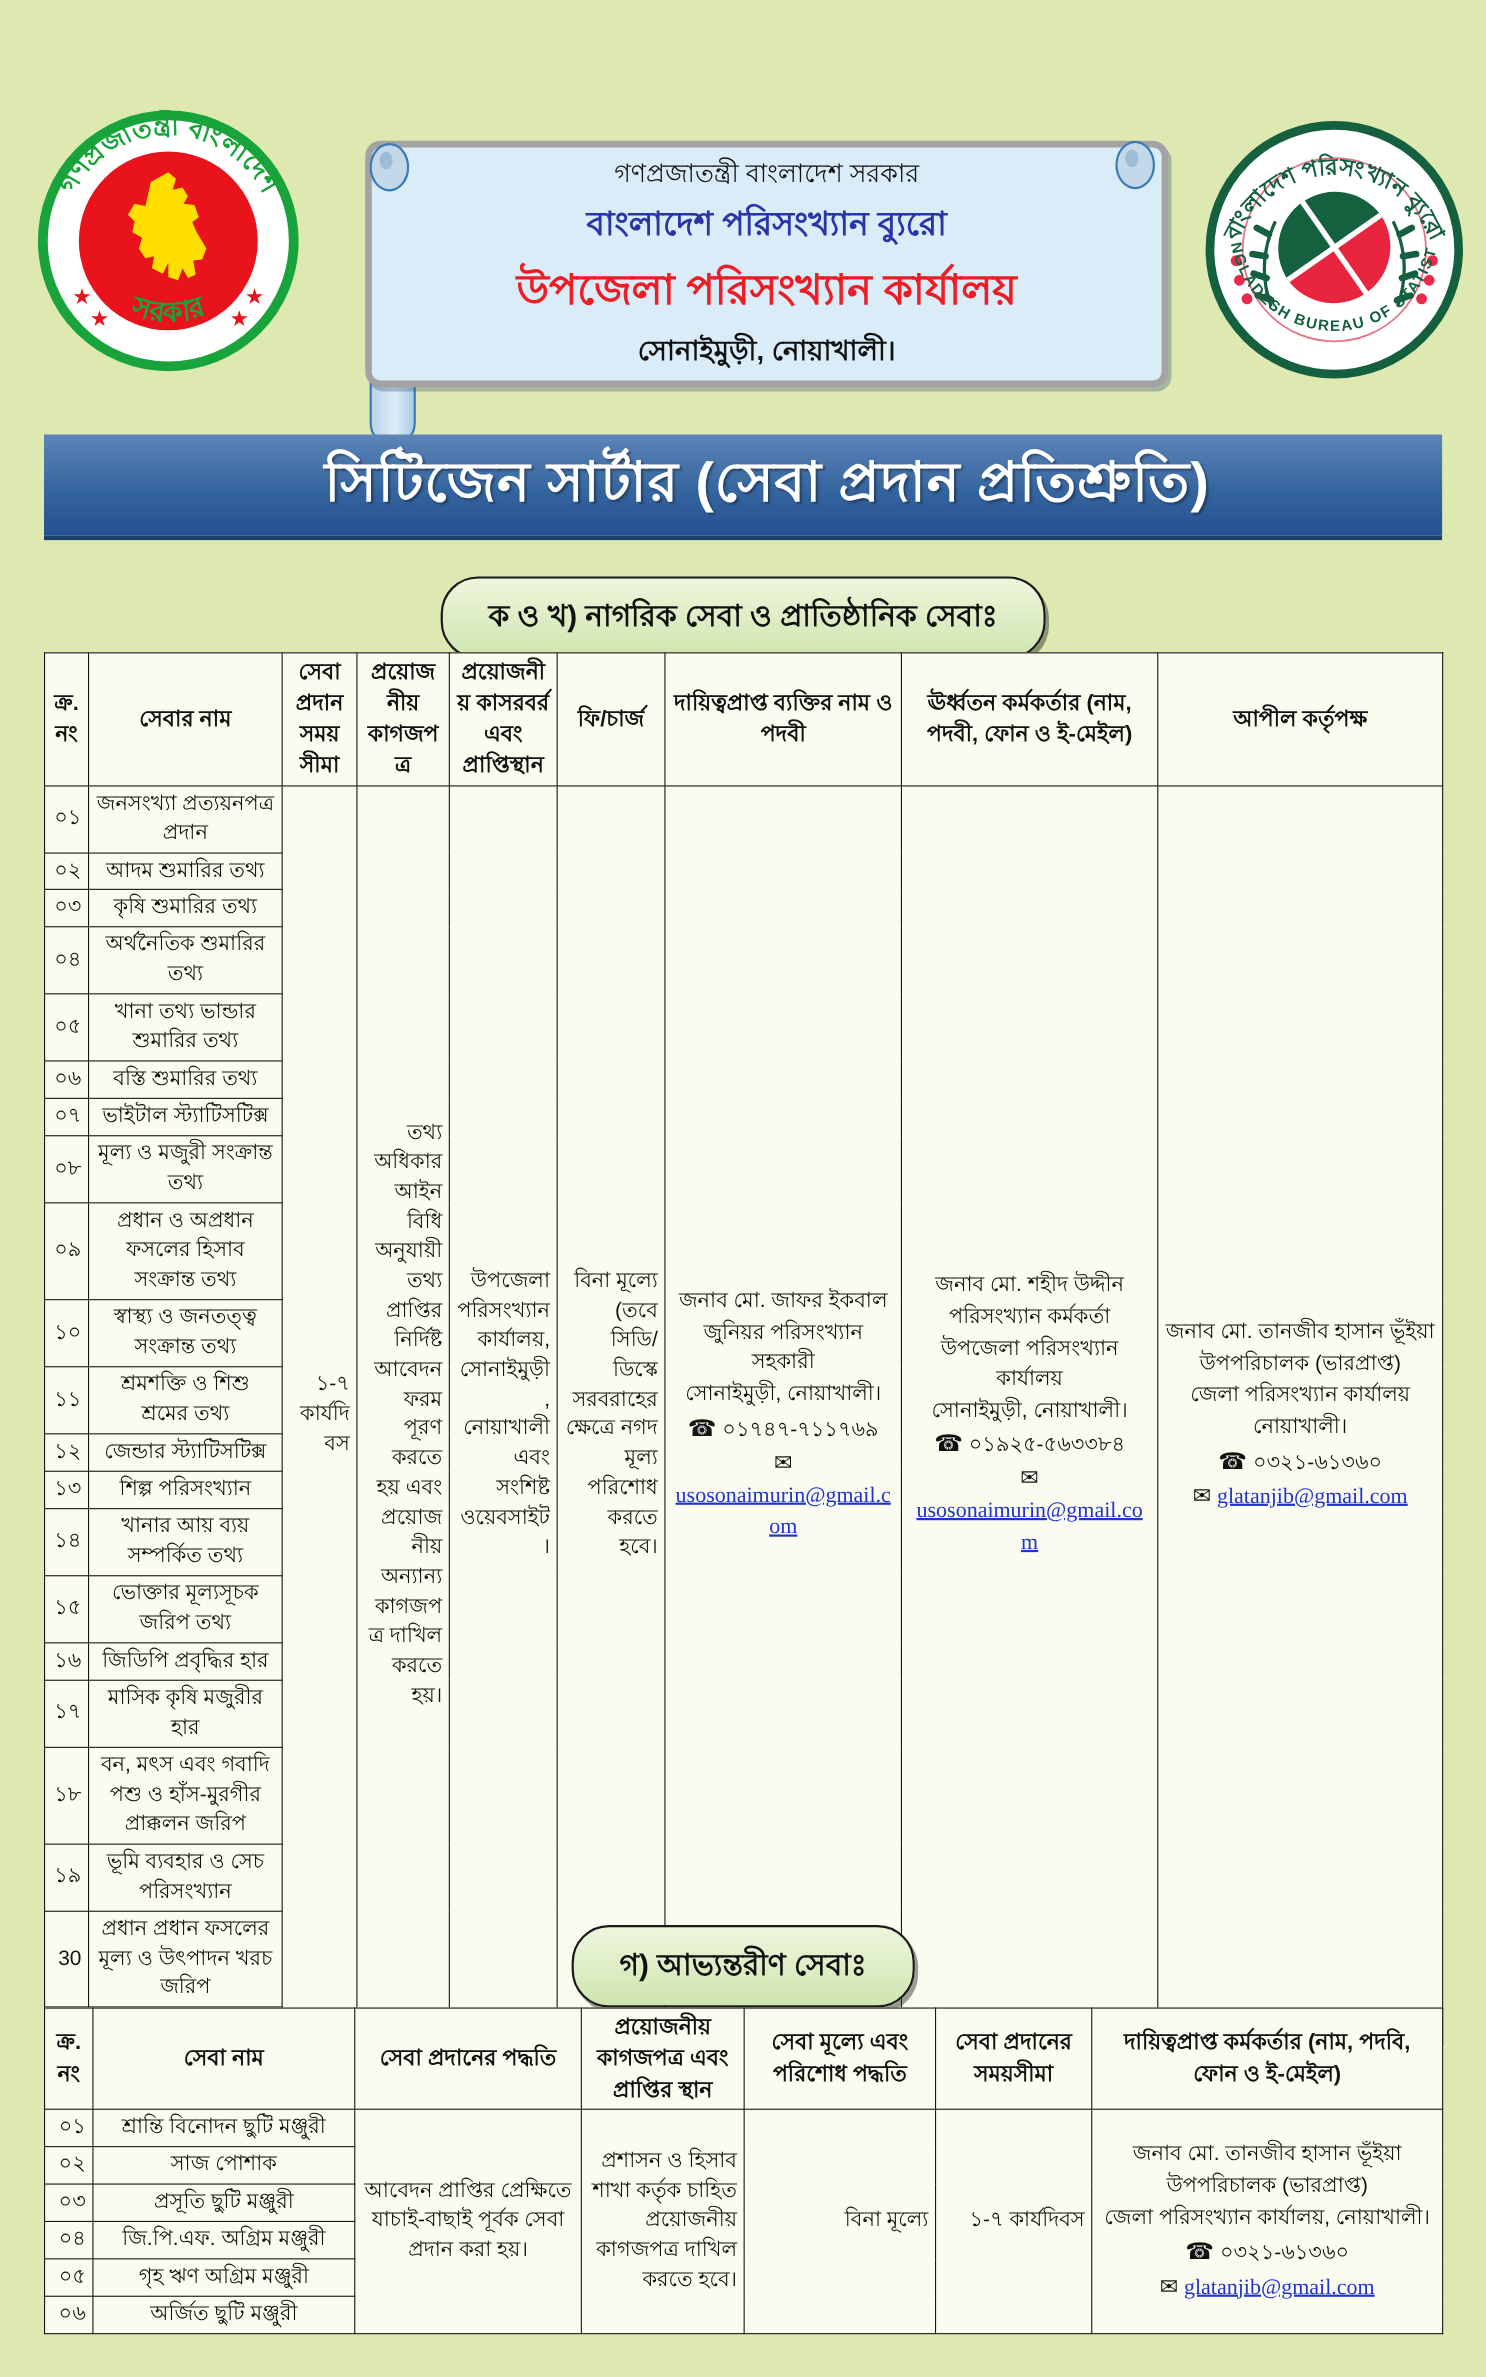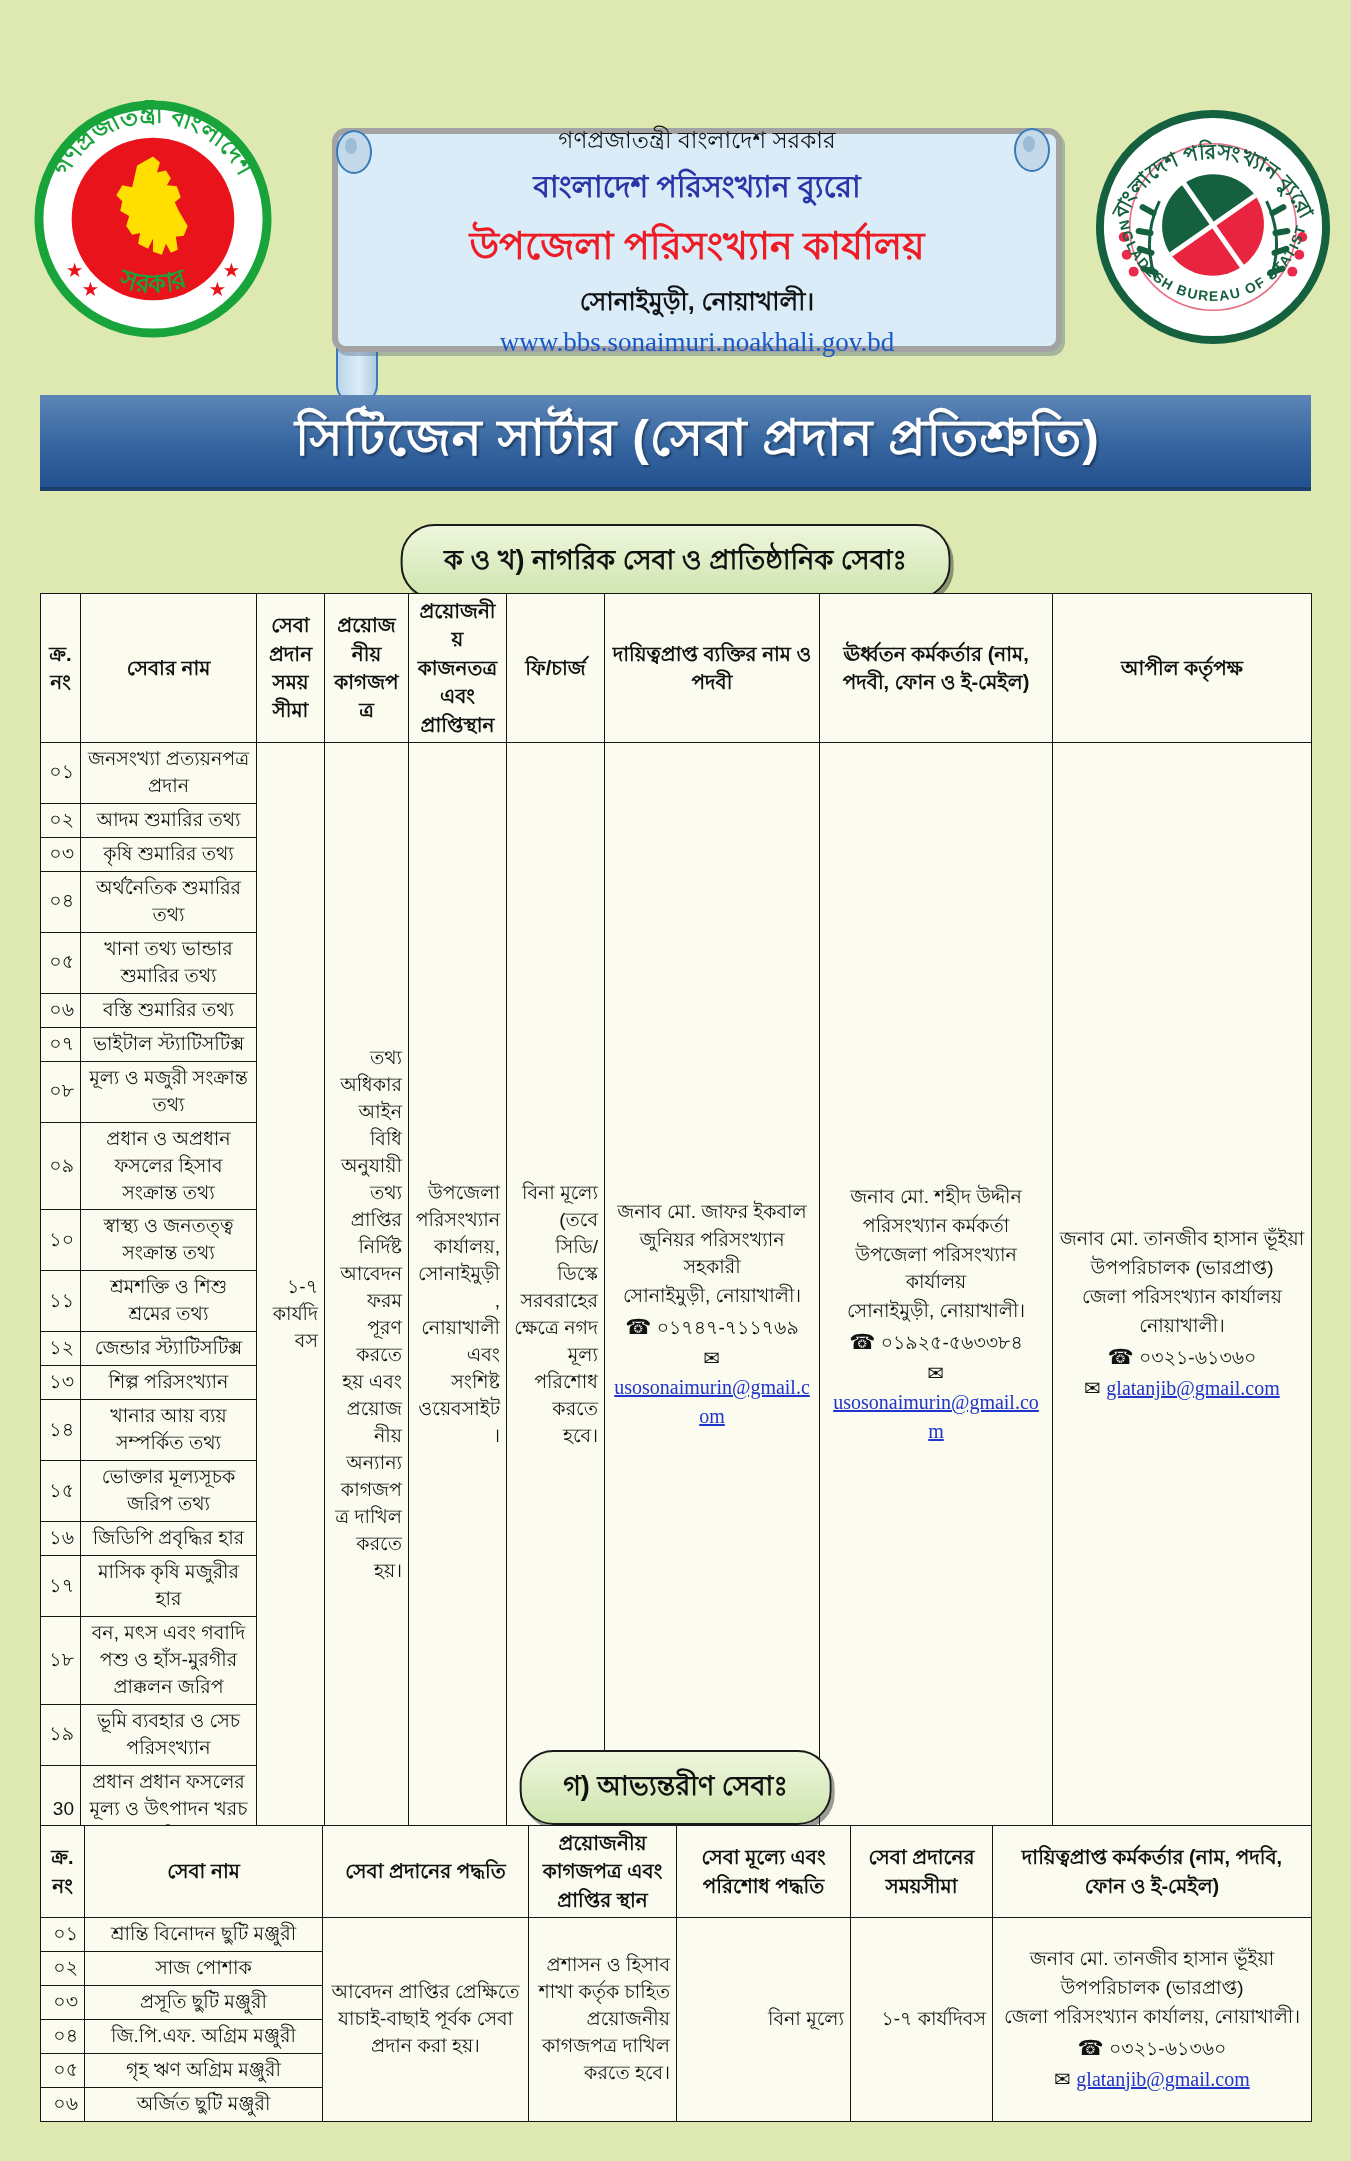--- a/index.html
+++ b/index.html
@@ -113,21 +113,20 @@
 
 <div class="scroll-tail"></div>
 <div class="curl curl-left"></div>
 <div class="curl curl-right"></div>
 
 <div class="scroll-banner">
   <div class="gov-line">গণপ্রজাতন্ত্রী বাংলাদেশ সরকার</div>
   <div class="org-line">বাংলাদেশ পরিসংখ্যান ব্যুরো</div>
   <div class="office-line">উপজেলা পরিসংখ্যান কার্যালয়</div>
   <div class="addr-line">সোনাইমুড়ী, নোয়াখালী।</div>
-  <a class="web-link">www.bbs.sonaimuri.noakhali.gov.bd</a>
 </div>
 
 <div class="seal seal-right">
   <svg width="238" height="238" viewBox="0 0 240 240">
     <defs>
       <path id="arcTopR" d="M 28 126 A 94 94 0 0 1 212 126"></path>
       <path id="arcBotR" d="M 26 118 A 96 96 0 0 0 214 118"></path>
     </defs>
     <circle cx="120" cy="120" r="114" fill="#ffffff" stroke="#14603f" stroke-width="8"></circle>
     <circle cx="120" cy="120" r="84" fill="none" stroke="#e87083" stroke-width="1.6"></circle>
@@ -188,21 +187,21 @@
     <col style="width:215px">
       <col style="width:233px">
       <col style="width:259px">
   </colgroup>
   <tbody>
       <tr>
     <th>ক্র. নং</th>
     <th>সেবার নাম</th>
     <th>সেবা প্রদান সময়সীমা</th>
     <th>প্রয়োজনীয় কাগজপত্র</th>
-    <th>প্রয়োজনীয় কাজনতত্র এবং প্রাপ্তিস্থান</th>
+    <th>প্রয়োজনীয় কাসরবর্র এবং প্রাপ্তিস্থান</th>
     <th>ফি/চার্জ</th>
     <th>দায়িত্বপ্রাপ্ত ব্যক্তির নাম ও পদবী</th>
     <th>ঊর্ধ্বতন কর্মকর্তার (নাম, পদবী, ফোন ও ই-মেইল)</th>
     <th>আপীল কর্তৃপক্ষ</th>
   </tr>
   <tr>
     <td class="c">০১</td>
     <td class="l">জনসংখ্যা প্রত্যয়নপত্র প্রদান</td>
     <td class="c" rowspan="21">১-৭ কার্যদিবস</td>
     <td class="c" rowspan="21">তথ্য অধিকার আইন বিধি অনুযায়ী তথ্য প্রাপ্তির নির্দিষ্ট আবেদন ফরম পূরণ করতে হয় এবং প্রয়োজনীয় অন্যান্য কাগজপত্র দাখিল করতে হয়।</td>

